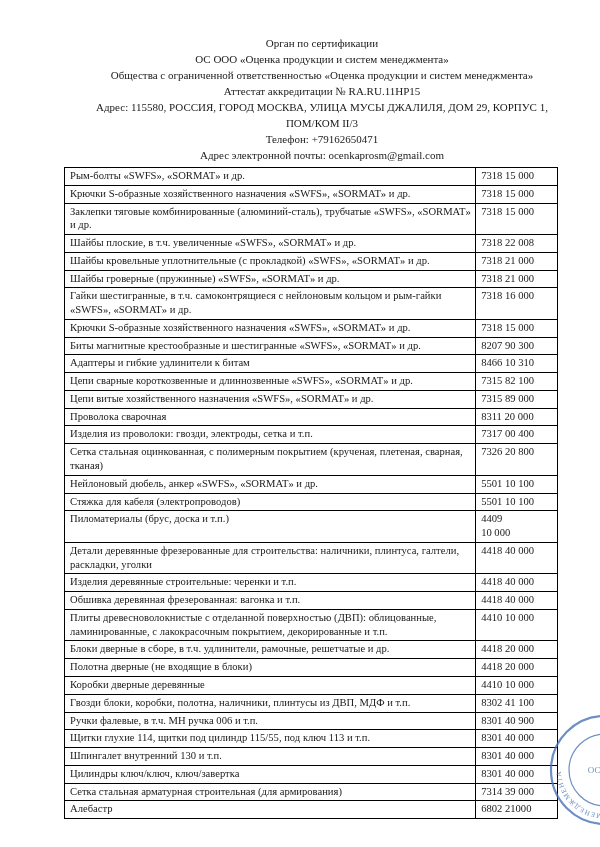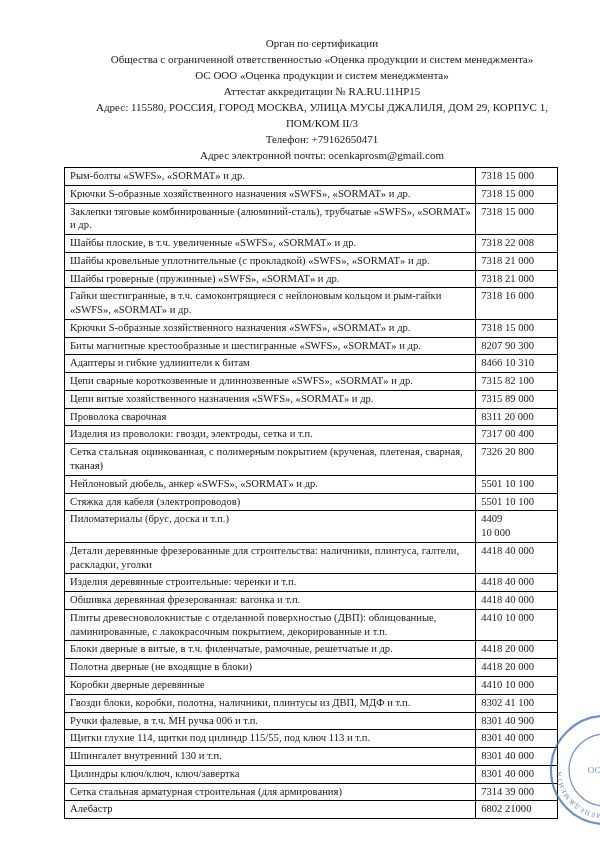--- a/index.html
+++ b/index.html
@@ -51,22 +51,22 @@
     opacity: 0.8;
   }
 </style>
 </head>
 <body>
 
 <div class="page">
 
   <div class="header">
       <div class="hline">Орган по сертификации</div>
+      <div class="hline">ОС ООО «Оценка продукции и систем менеджмента»</div>
       <div class="hline">Общества с ограниченной ответственностью «Оценка продукции и систем менеджмента»</div>
-      <div class="hline">ОС ООО «Оценка продукции и систем менеджмента»</div>
       <div class="hline">Аттестат аккредитации № RA.RU.11НР15</div>
       <div class="hline">Адрес: 115580, РОССИЯ, ГОРОД МОСКВА, УЛИЦА МУСЫ ДЖАЛИЛЯ, ДОМ 29, КОРПУС 1, ПОМ/КОМ II/3</div>
       <div class="hline">Телефон: +79162650471</div>
       <div class="hline">Адрес электронной почты: ocenkaprosm@gmail.com</div>
     </div>
 
   <table class="product-table">
     <tbody>
         <tr>
           <td class="desc">Рым-болты «SWFS», «SORMAT» и др.</td>
@@ -151,21 +151,21 @@
         </tr>
         <tr>
           <td class="desc">Обшивка деревянная фрезерованная: вагонка и т.п.</td>
           <td class="code">4418 40 000</td>
         </tr>
         <tr>
           <td class="desc">Плиты древесноволокнистые с отделанной поверхностью (ДВП): облицованные, ламинированные, с лакокрасочным покрытием, декорированные и т.п.</td>
           <td class="code">4410 10 000</td>
         </tr>
         <tr>
-          <td class="desc">Блоки дверные в витые, в т.ч. филенчатые, рамочные, решетчатые и др.</td>
+          <td class="desc">Блоки дверные в сборе, в т.ч. удлинители, рамочные, решетчатые и др.</td>
           <td class="code">4418 20 000</td>
         </tr>
         <tr>
           <td class="desc">Полотна дверные (не входящие в блоки)</td>
           <td class="code">4418 20 000</td>
         </tr>
         <tr>
           <td class="desc">Коробки дверные деревянные</td>
           <td class="code">4410 10 000</td>
         </tr>

